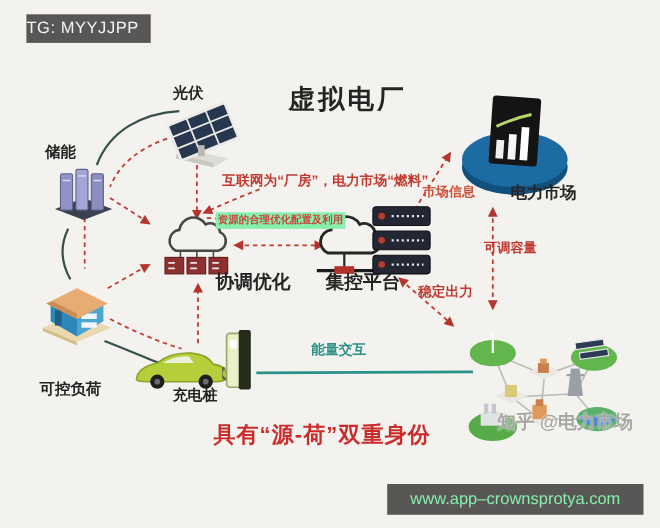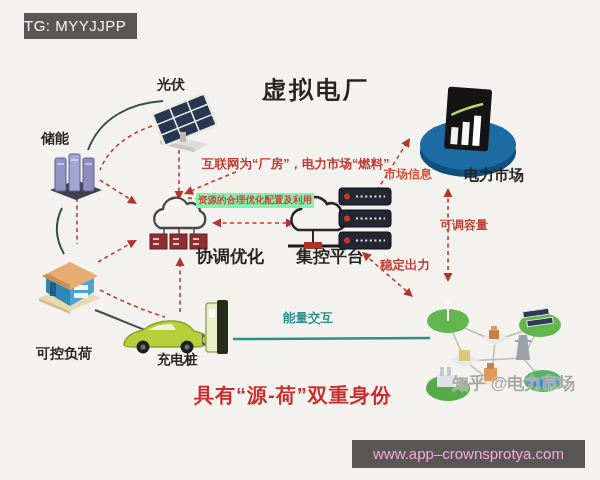--- a/index.html
+++ b/index.html
@@ -3,21 +3,21 @@
 <meta charset="utf-8">
 <style>
   html,body{margin:0;padding:0;background:#fff;}
   #canvas{position:relative;width:600px;height:480px;background:#f4f2ee;overflow:hidden;
           font-family:"Liberation Sans","DejaVu Sans",sans-serif;}
   .abs{position:absolute;}
   .lbl{position:absolute;font-weight:bold;color:#242424;white-space:nowrap;z-index:3;}
   .redlbl{position:absolute;font-weight:bold;color:#c03a32;white-space:nowrap;z-index:3;}
   #tg-bar{left:24px;top:13px;width:113px;height:26px;background:#595656;color:#f4f4f4;
           font-size:15px;line-height:26px;z-index:4;letter-spacing:.5px;}
-  #url-bar{left:352px;top:440px;width:233px;height:28px;background:#595656;color:#f9a8d4;
+  #url-bar{left:352px;top:440px;width:233px;height:28px;background:#595656;color:#86efac;
            font-size:15px;line-height:28px;text-align:center;z-index:4;}
   #main-title{left:262px;top:74px;font-size:24px;letter-spacing:3px;}
   #internet-caption{left:202px;top:156px;font-size:12.5px;}
   #resource-caption{left:196px;top:193px;font-size:9.5px;color:#c8453c;font-weight:bold;
                     background:#86efac;padding:1px 2px;z-index:3;position:absolute;white-space:nowrap;}
   #market-info{left:384px;top:166px;font-size:12px;color:#d0503a;}
   #capacity{left:440px;top:217px;font-size:12px;}
   #output{left:380px;top:257px;font-size:12.5px;}
   #energy{left:283px;top:310px;font-size:12.5px;color:#2a9189;position:absolute;font-weight:bold;z-index:3;}
   #slogan{left:194px;top:382px;font-size:20px;color:#cc2b2b;letter-spacing:1px;}

